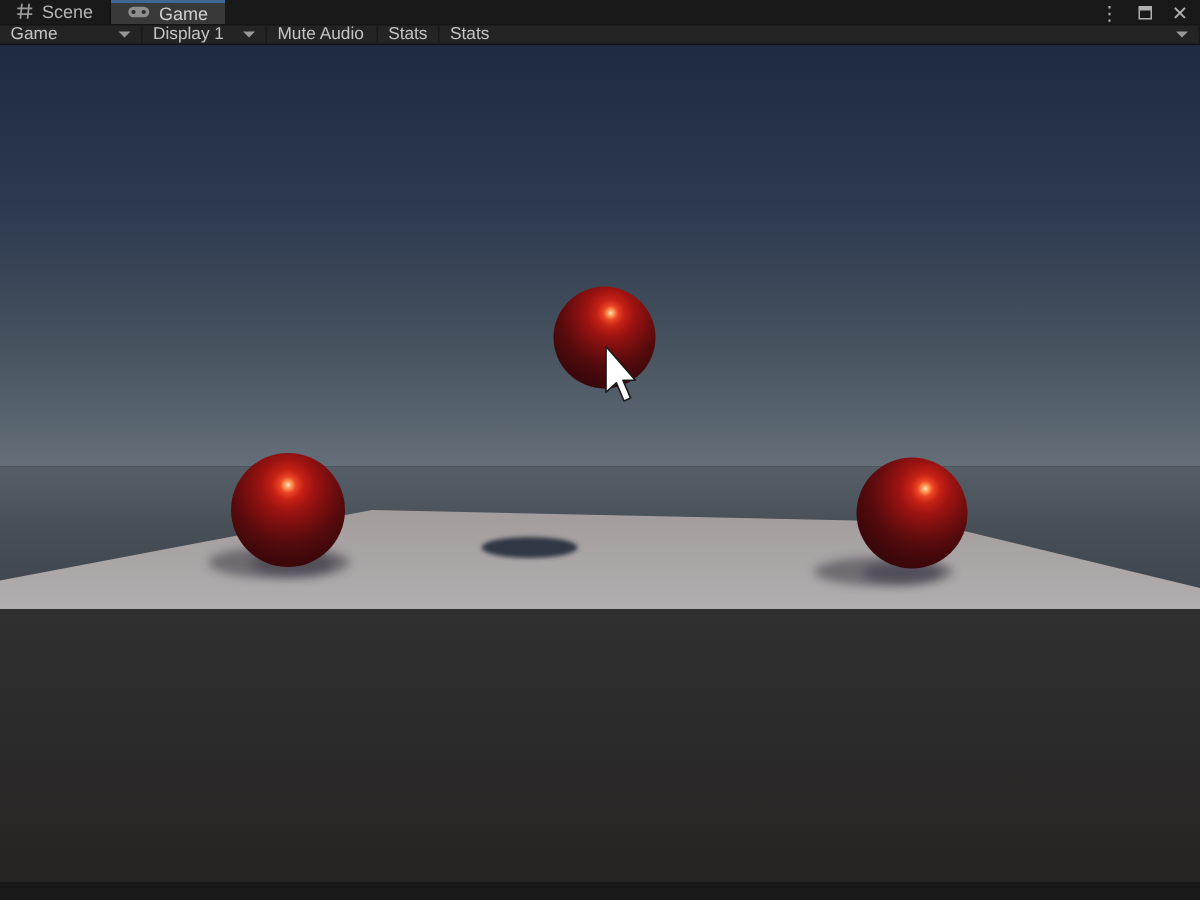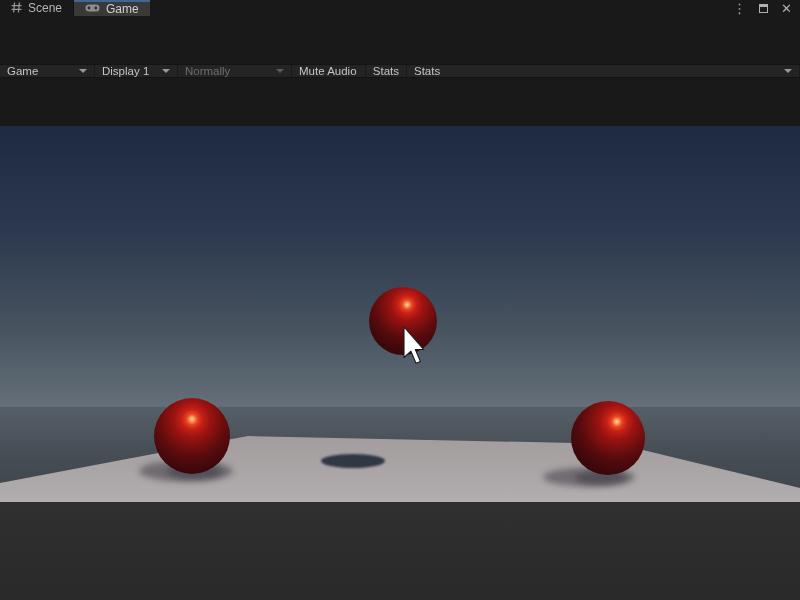--- a/index.html
+++ b/index.html
@@ -1,18 +1,18 @@
 <!DOCTYPE html>
 <html><head>
 <meta charset="utf-8">
 <style>
   * { margin:0; padding:0; box-sizing:border-box; }
   html,body { width:800px; height:600px; overflow:hidden; background:#191919;
     font-family:"Liberation Sans", sans-serif; }
-  .window { width:800px; height:585px; display:flex; flex-direction:column;gap:48px; }
+  .window { width:800px; height:585px; display:flex; flex-direction:column; }
 
   
   .tabbar { height:21px; background:#191919; display:flex; align-items:stretch;
     font-size:12px; color:#b5b5b5; }
   .tab { display:flex; align-items:center; gap:6px; padding:0 11px; cursor:default; }
   .tab-inactive { background:#191919; border-right:1px solid #111; }
   .tab-active { background:#393939; border-top:2px solid #3e6795; color:#cfcfcf; }
   .grid-glyph { font-size:12px; color:#9a9a9a; line-height:1; }
   .win-controls { margin-left:auto; display:flex; align-items:center; gap:13px;
     padding-right:8px; color:#b0b0b0; font-size:13px; }
@@ -74,24 +74,20 @@
     </div>
   </div>
 
   <div class="toolbar">
     <div class="tb w-game">
       <span class="lbl">Game</span>
       <span class="arr"></span>
     </div>
     <div class="tb w-display">
       <span class="lbl">Display 1</span>
-      <span class="arr"></span>
-    </div>
-    <div class="tb w-normally">
-      <span class="lbl">Normally</span>
       <span class="arr"></span>
     </div>
     <div class="tb w-mute">
       <span>Mute Audio</span>
     </div>
     <div class="tb w-stats">
       <span>Stats</span>
     </div>
     <div class="tb w-gizmos">
       <span class="lbl">Stats</span>

